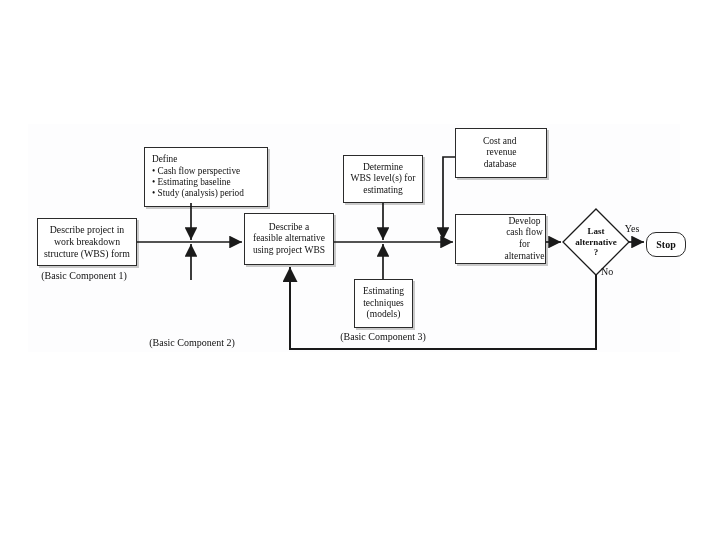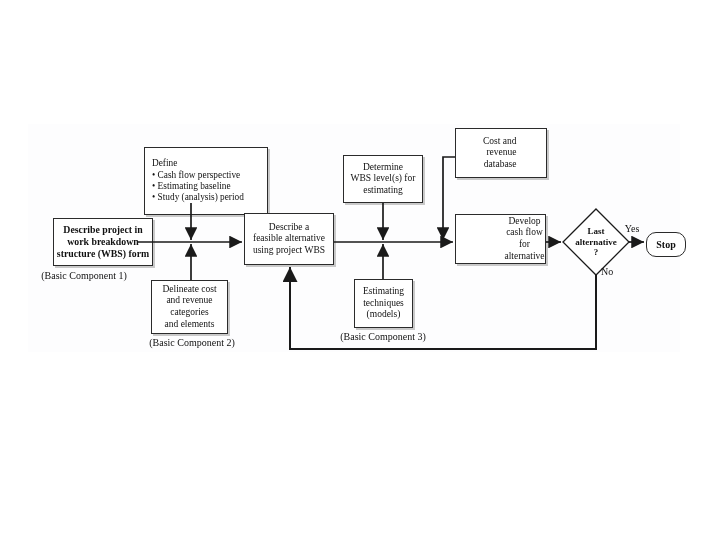--- a/index.html
+++ b/index.html
@@ -20,24 +20,24 @@
     background:#fdfdfe;
   }
   .box{
     position:absolute;background:#fff;border:1.2px solid var(--box-border);
     box-shadow:2px 2px 0 var(--shadow);
     display:flex;align-items:center;justify-content:center;
     color:var(--ink);font-size:9.5px;line-height:1.22;text-align:center;
     box-sizing:border-box;z-index:2;
   }
   .node-text{white-space:pre-line;}
-  #define-box{left:144px;top:147px;width:124px;height:68px;font-size:9.3px;
+  #define-box{left:144px;top:147px;width:124px;height:60px;font-size:9.3px;
     justify-content:flex-start;padding-left:7px;text-align:left;}
   #describe-project-box{left:37px;top:218px;width:100px;height:48px;
-    font-weight:bold;font-size:9.8px;border-width:1.5px;margin-left:16px;}
+    font-weight:normal;font-size:9.8px;border-width:1.5px;}
   #determine-box{left:343px;top:155px;width:80px;height:48px;}
   #database-box{left:455px;top:128px;width:92px;height:50px;
     justify-content:flex-start;padding-left:27px;text-align:right;}
   #feasible-box{left:244px;top:213px;width:90px;height:52px;}
   #develop-box{left:455px;top:214px;width:91px;height:50px;padding-left:48px;}
   #delineate-box{left:151px;top:280px;width:77px;height:54px;}
   #estimating-box{left:354px;top:279px;width:59px;height:49px;}
   .caption{
     position:absolute;transform:translateX(-50%);font-size:10px;color:var(--ink);
     white-space:nowrap;z-index:2;
@@ -101,26 +101,20 @@
 feasible alternative
 using project WBS</span>
   </div>
 
   <div class="box" id="develop-box">
     <span class="node-text">Develop
 cash flow for
 alternative</span>
   </div>
 
-  <div class="box" id="delineate-box">
-    <span class="node-text">Delineate cost
-and revenue
-categories
-and elements</span>
-  </div>
 
   <div class="box" id="estimating-box">
     <span class="node-text">Estimating
 techniques
 (models)</span>
   </div>
 
   <div class="caption" id="caption-1">(Basic Component 1)</div>
   <div class="caption" id="caption-2">(Basic Component 2)</div>
   <div class="caption" id="caption-3">(Basic Component 3)</div>

